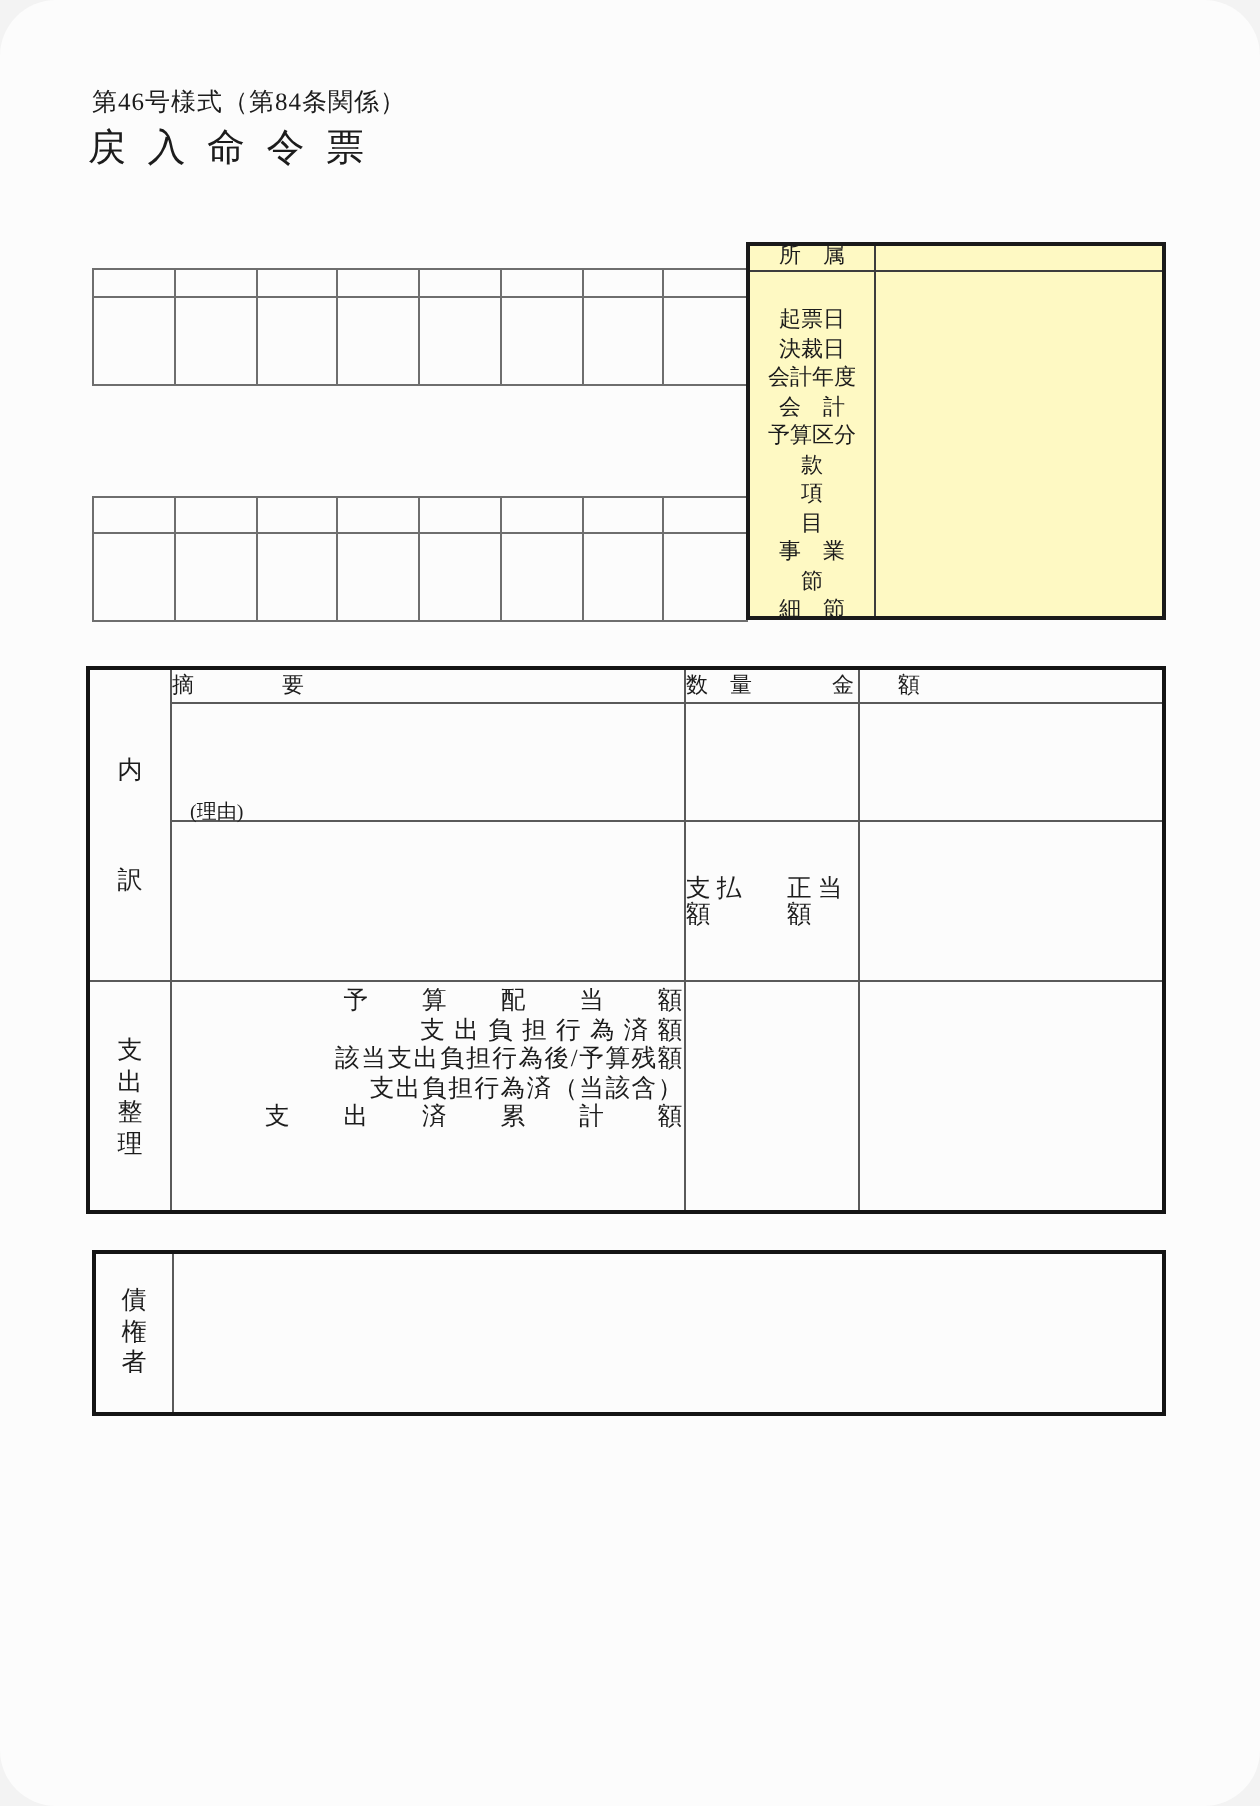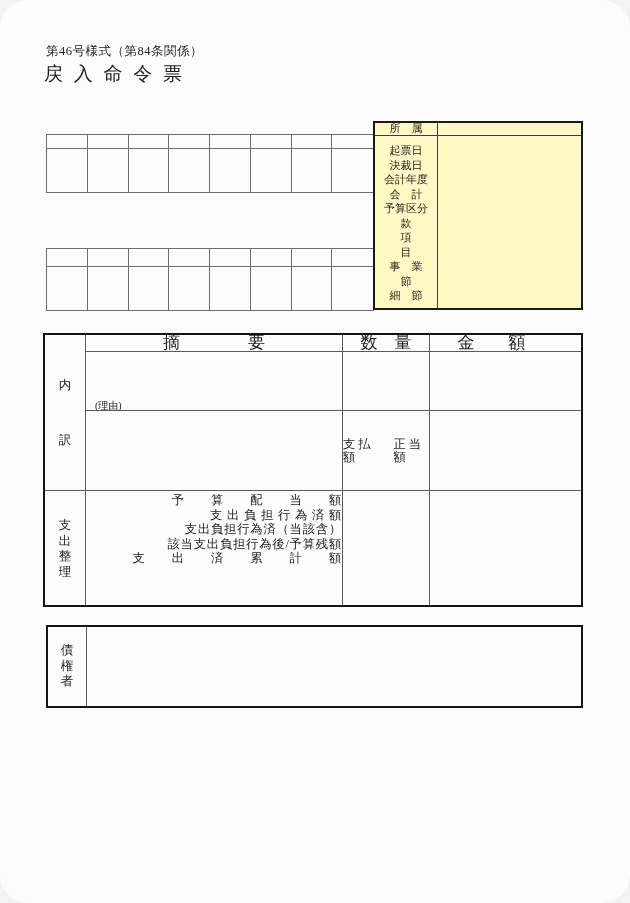--- a/index.html
+++ b/index.html
@@ -19,33 +19,33 @@
   .gcell { border-right:1px solid #6e6e6e; border-bottom:1px solid #6e6e6e; }
   .grid .gcell:nth-child(8n) { border-right:none; }
   .grid .gcell:nth-child(n+9) { border-bottom:none; }
 
   
   .slip-number-label { left:374px; top:105px; font-size:11.5px; letter-spacing:1px;margin-top:31px; }
   .slip-panel { left:373px; top:121px; width:210px; height:189px; border:2px solid #1a1a1a; background:#fef9c3; }
   .slip-vline { left:62px; top:0; width:1px; height:185px; background:#3d3d3d; }
   .slip-hline { left:0; top:12px; width:206px; height:1px; background:#3d3d3d; }
   .slip-dept  { left:0; top:-1px; width:62px; height:13px; text-align:center; font-size:11px; line-height:13px; }
-  .slip-fields { left:0; top:20px; width:62px; }
+  .slip-fields { left:0; top:30px; width:62px; }
   .slip-field { height:14.55px; line-height:14.55px; text-align:center; font-size:11px; }
 
   
   .main-table { left:43px; top:333px; width:540px; height:274px; border:2px solid #141414; background:#fcfcfc; }
   .line { position:absolute; background:#5a5a5a; }
   .mt-v1 { left:40px;  top:0; width:1px; height:270px; }
   .mt-v2 { left:297px; top:0; width:1px; height:270px; }
   .mt-v3 { left:384px; top:0; width:1px; height:270px; }
   .mt-h1 { left:40px; top:16px;  width:496px; height:1px; }
   .mt-h2 { left:40px; top:75px;  width:496px; height:1px; }
   .mt-h3 { left:0;    top:155px; width:536px; height:1px; }
-  .mt-head { top:0; height:16px; line-height:16px; text-align:center; font-size:17px; }
+  .mt-head { top:0; height:16px; line-height:16px; text-align:left; font-size:11px; }
   .mt-head-summary  { left:41px;  width:256px; }
   .mt-head-quantity { left:298px; width:86px; }
   .mt-head-amount   { left:371px; width:151px; }
   .vlabel { display:flex; flex-direction:column; align-items:center; justify-content:center; font-size:12.5px; }
   .mt-label-breakdown { left:0; top:0; width:40px; height:155px; gap:38px; }
   .mt-label-expenditure { left:0; top:158px; width:40px; height:112px; }
   .mt-label-expenditure div, .creditor-label div { line-height:15.5px; }
   .mt-reason { left:41px; top:60px; width:256px; height:79px; font-size:10px; padding:4px 0 0 9px; }
   .mt-amount-rows { left:298px; top:76px; width:86px; height:79px; display:flex; flex-direction:row; align-items:center; justify-content:center; gap:15px; font-size:12.3px; }
   .mt-amount-rows div { line-height:13px; }
@@ -152,22 +152,22 @@
     <div class="abs vlabel mt-label-expenditure">
         <div>支</div>
         <div>出</div>
         <div>整</div>
         <div>理</div>
       </div>
 
     <div class="abs mt-exp-lines">
         <div>予　　算　　配　　当　　額</div>
         <div>支 出 負 担 行 為 済 額</div>
+        <div>該当支出負担行為後/予算残額</div>
         <div>支出負担行為済（当該含）</div>
-        <div>該当支出負担行為後/予算残額</div>
         <div>支　　出　　済　　累　　計　　額</div>
       </div>
   </div>
 
   <div class="abs creditor-box">
     <div class="abs cr-vline"></div>
     <div class="abs vlabel creditor-label">
         <div>債</div>
         <div>権</div>
         <div>者</div>

